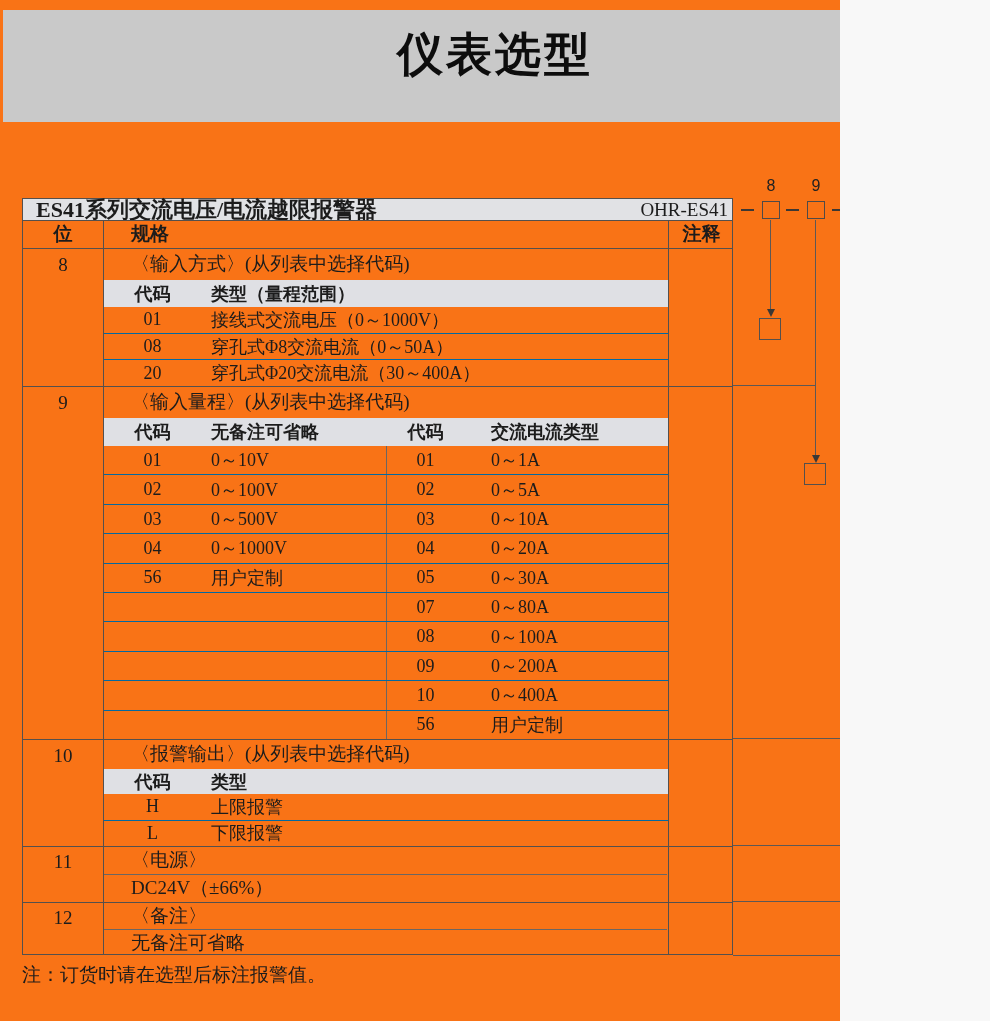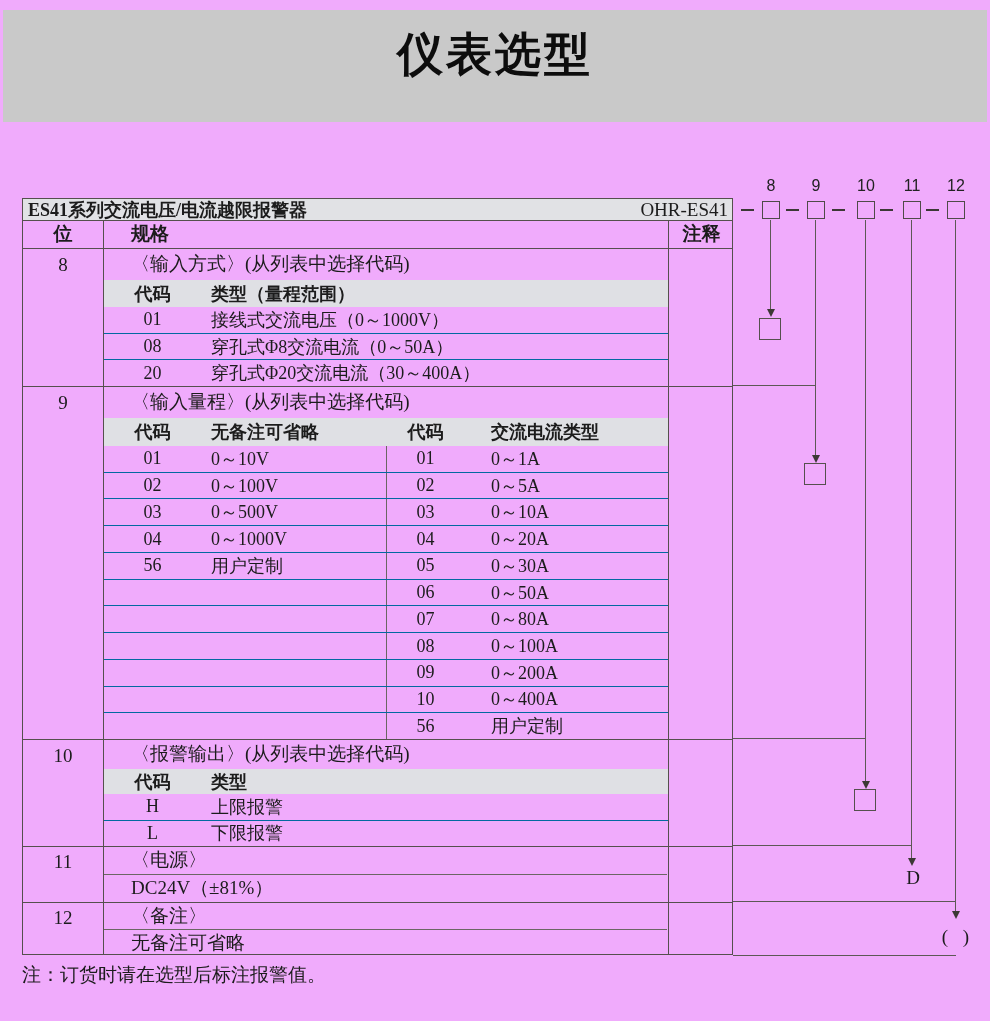--- a/index.html
+++ b/index.html
@@ -1,30 +1,30 @@
 <!DOCTYPE html>
 <html><head>
 <meta charset="utf-8">
 <style>
   html,body{margin:0;padding:0;background:#f8f8f8;}
-  .page{position:relative;width:990px;height:1021px;background:#f0abfc;
+  .page{position:relative;width:840px;height:1021px;background:#f97316;
         font-family:"Liberation Serif","DejaVu Serif",serif;color:#1c1c1c;overflow:hidden;}
 
   
   .band-top{position:absolute;left:3px;top:10px;width:984px;height:112px;background:#c9c9c9;text-align:center;}
   .h1{margin:0;padding-top:18px;font-family:"Liberation Sans","DejaVu Sans",sans-serif;
       font-weight:bold;font-size:46px;letter-spacing:3px;color:#0d0d0d;line-height:1.15;}
   .h2{font-family:"Liberation Sans","DejaVu Sans",sans-serif;font-size:17px;color:#1e1e1e;margin-top:1px;}
 
   
   .tbl{position:absolute;left:22px;top:198px;width:711px;height:757px;
        border:1px solid #55504d;box-sizing:border-box;}
   .trow-title{position:absolute;left:0;top:0;width:100%;height:21px;background:#e1e2e5;
        display:flex;justify-content:space-between;align-items:center;box-sizing:border-box;}
-  .series{font-weight:bold;font-size:18px;padding-left:5px;white-space:nowrap;}
+  .series{font-weight:bold;font-size:22px;padding-left:13px;white-space:nowrap;}
   .model{font-size:19px;padding-right:4px;white-space:nowrap;}
 
   .hline{position:absolute;left:0;right:0;height:1px;background:#55504d;}
   .hline.sp{left:80px;right:65px;background:#6b6663;}
   .vl{position:absolute;width:1px;background:#55504d;top:21px;bottom:0;}
   .vmid{position:absolute;width:1px;background:#6b6663;left:363px;top:219px;height:321px;}
 
   .hd{position:absolute;top:22px;height:26px;line-height:26px;font-weight:bold;font-size:19px;}
   .posnum{position:absolute;left:0;width:80px;height:28px;line-height:28px;text-align:center;font-size:19px;}
 
@@ -147,26 +147,20 @@
       </div>
       <div class="crow">
         <span class="ccode">56</span>
         <span class="ctype1">用户定制</span>
         <span class="ccode2">05</span>
         <span class="ctype2">0～30A</span>
       </div>
       <div class="crow">
         <span class="ccode"></span>
         <span class="ctype1"></span>
-        <span class="ccode2">06</span>
-        <span class="ctype2">0～50A</span>
-      </div>
-      <div class="crow">
-        <span class="ccode"></span>
-        <span class="ctype1"></span>
         <span class="ccode2">07</span>
         <span class="ctype2">0～80A</span>
       </div>
       <div class="crow">
         <span class="ccode"></span>
         <span class="ctype1"></span>
         <span class="ccode2">08</span>
         <span class="ctype2">0～100A</span>
       </div>
       <div class="crow">
@@ -199,21 +193,21 @@
         <span class="ccode">H</span>
         <span class="ctype">上限报警</span>
       </div>
       <div class="crow">
         <span class="ccode">L</span>
         <span class="ctype">下限报警</span>
       </div>
     </div>
 
     <div class="stitle" style="top:647px;height:28px">〈电源〉</div>
-    <div class="stitle" style="top:675px;height:28px">DC24V（±81%）</div>
+    <div class="stitle" style="top:675px;height:28px">DC24V（±66%）</div>
 
     <div class="stitle" style="top:703px;height:27px">〈备注〉</div>
     <div class="stitle" style="top:730px;height:27px">无备注可省略</div>
   </div>
 
   <span class="digit" style="left:756px">8</span>
   <span class="digit" style="left:801px">9</span>
   <span class="digit" style="left:851px">10</span>
   <span class="digit" style="left:897px">11</span>
   <span class="digit" style="left:941px">12</span>

